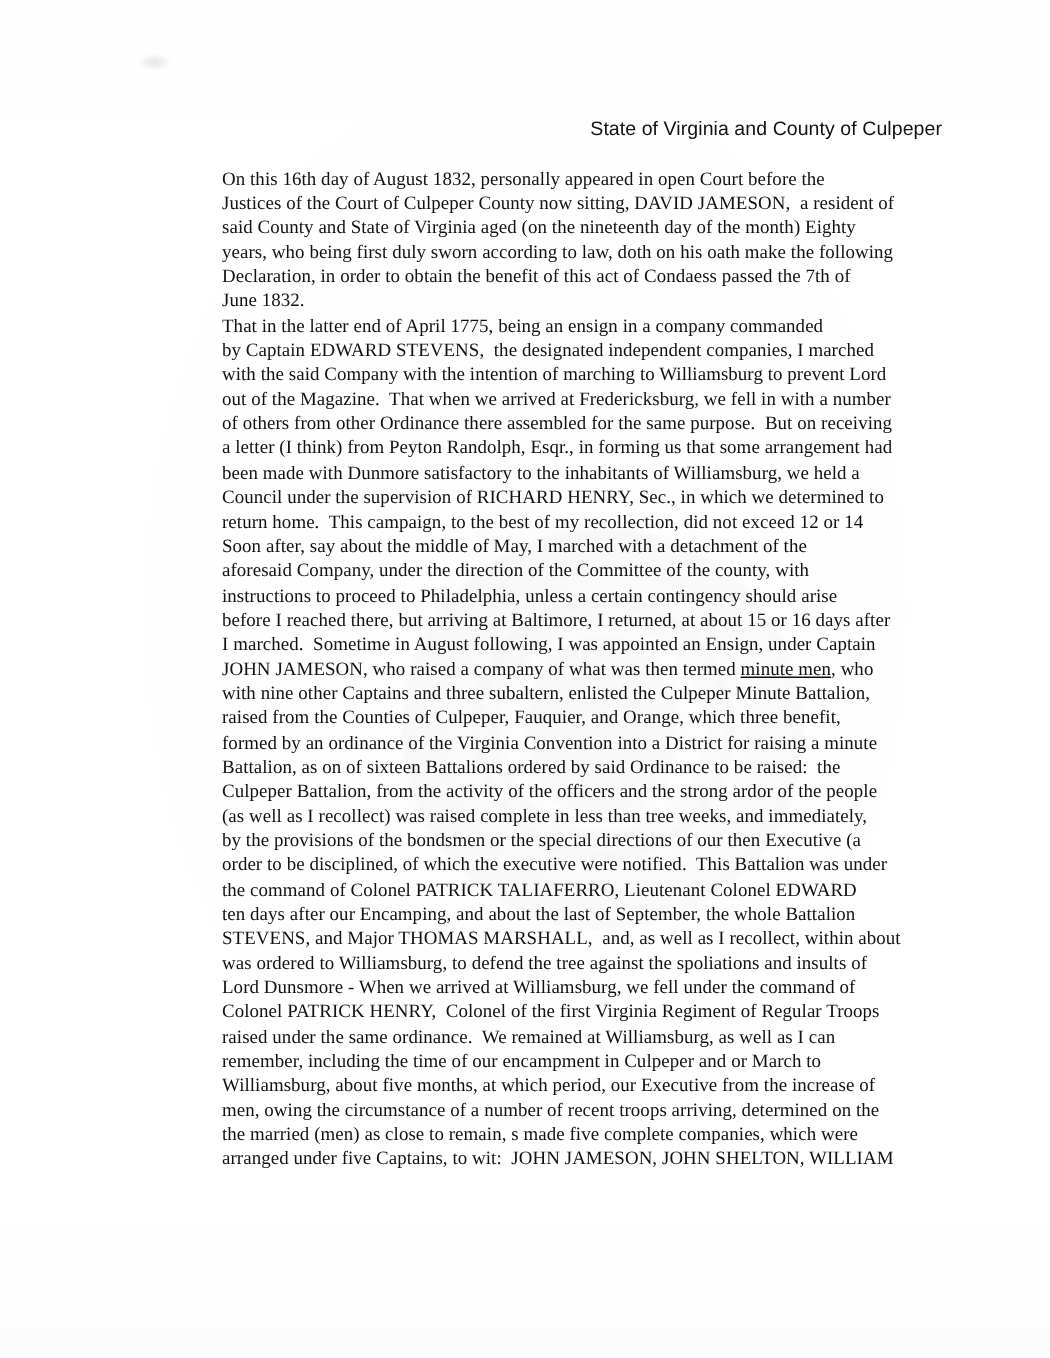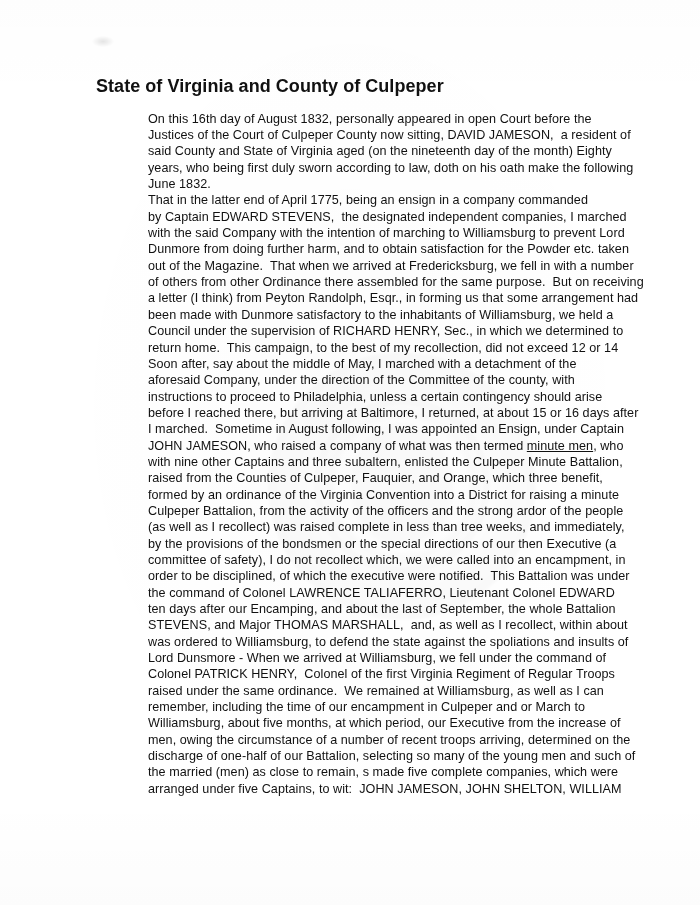--- a/index.html
+++ b/index.html
@@ -94,37 +94,39 @@
     top: 78px;
     width: 532px;
     z-index: 2;
     color: #111111;
     font-size: 12.6px;
     line-height: 16.35px;
     letter-spacing: 0.05px;
   }
   .heading {
     margin: 0 0 0 0;
-    font-size: 18px;
-    font-weight: 700;
+    font-size: 13px;
+    font-weight: 400;
     line-height: 16.35px;
     white-space: pre;
+    text-align: right;
   }
   .gap {
     height: 16.35px;
   }
   .para {
     margin: 0;
     text-indent: 52px;
     text-align: left;
     white-space: normal;
   }
   .para .ln {
     display: block;
     white-space: pre;
+    font-family: Liberation Serif, serif;
   }
   .para .ln.first {
     text-indent: 0;
     padding-left: 52px;
   }
   .u {
     text-decoration: underline;
     text-underline-offset: 1px;
   }
   
@@ -146,60 +148,59 @@
 
     <p class="heading">State of Virginia and County of Culpeper</p>
 
     <div class="gap"></div>
 
     <p class="para">
       <span class="ln first">On this 16th day of August 1832, personally appeared in open Court before the</span>
       <span class="ln">Justices of the Court of Culpeper County now sitting, DAVID JAMESON,  a resident of</span>
       <span class="ln">said County and State of Virginia aged (on the nineteenth day of the month) Eighty</span>
       <span class="ln">years, who being first duly sworn according to law, doth on his oath make the following</span>
+      <span class="ln">Declaration, in order to obtain the benefit of this act of Condaess passed the 7th of</span>
       <span class="ln">June 1832.</span>
     </p>
 
     <p class="para">
       <span class="ln first">That in the latter end of April 1775, being an ensign in a company commanded</span>
       <span class="ln">by Captain EDWARD STEVENS,  the designated independent companies, I marched</span>
       <span class="ln">with the said Company with the intention of marching to Williamsburg to prevent Lord</span>
-      <span class="ln">Dunmore from doing further harm, and to obtain satisfaction for the Powder etc. taken</span>
       <span class="ln">out of the Magazine.  That when we arrived at Fredericksburg, we fell in with a number</span>
       <span class="ln">of others from other Ordinance there assembled for the same purpose.  But on receiving</span>
       <span class="ln">a letter (I think) from Peyton Randolph, Esqr., in forming us that some arrangement had</span>
       <span class="ln">been made with Dunmore satisfactory to the inhabitants of Williamsburg, we held a</span>
       <span class="ln">Council under the supervision of RICHARD HENRY, Sec., in which we determined to</span>
       <span class="ln">return home.  This campaign, to the best of my recollection, did not exceed 12 or 14</span>
     </p>
 
     <p class="para">
       <span class="ln first">Soon after, say about the middle of May, I marched with a detachment of the</span>
       <span class="ln">aforesaid Company, under the direction of the Committee of the county, with</span>
       <span class="ln">instructions to proceed to Philadelphia, unless a certain contingency should arise</span>
       <span class="ln">before I reached there, but arriving at Baltimore, I returned, at about 15 or 16 days after</span>
       <span class="ln">I marched.  Sometime in August following, I was appointed an Ensign, under Captain</span>
       <span class="ln">JOHN JAMESON, who raised a company of what was then termed <span class="u">minute men</span>, who</span>
       <span class="ln">with nine other Captains and three subaltern, enlisted the Culpeper Minute Battalion,</span>
       <span class="ln">raised from the Counties of Culpeper, Fauquier, and Orange, which three benefit,</span>
       <span class="ln">formed by an ordinance of the Virginia Convention into a District for raising a minute</span>
+      <span class="ln">Battalion, as on of sixteen Battalions ordered by said Ordinance to be raised:  the</span>
       <span class="ln">Culpeper Battalion, from the activity of the officers and the strong ardor of the people</span>
       <span class="ln">(as well as I recollect) was raised complete in less than tree weeks, and immediately,</span>
       <span class="ln">by the provisions of the bondsmen or the special directions of our then Executive (a</span>
-      <span class="ln">committee of safety), I do not recollect which, we were called into an encampment, in</span>
       <span class="ln">order to be disciplined, of which the executive were notified.  This Battalion was under</span>
-      <span class="ln">the command of Colonel LAWRENCE TALIAFERRO, Lieutenant Colonel EDWARD</span>
+      <span class="ln">the command of Colonel PATRICK TALIAFERRO, Lieutenant Colonel EDWARD</span>
       <span class="ln">ten days after our Encamping, and about the last of September, the whole Battalion</span>
       <span class="ln">STEVENS, and Major THOMAS MARSHALL,  and, as well as I recollect, within about</span>
-      <span class="ln">was ordered to Williamsburg, to defend the state against the spoliations and insults of</span>
+      <span class="ln">was ordered to Williamsburg, to defend the tree against the spoliations and insults of</span>
       <span class="ln">Lord Dunsmore - When we arrived at Williamsburg, we fell under the command of</span>
       <span class="ln">Colonel PATRICK HENRY,  Colonel of the first Virginia Regiment of Regular Troops</span>
       <span class="ln">raised under the same ordinance.  We remained at Williamsburg, as well as I can</span>
       <span class="ln">remember, including the time of our encampment in Culpeper and or March to</span>
       <span class="ln">Williamsburg, about five months, at which period, our Executive from the increase of</span>
       <span class="ln">men, owing the circumstance of a number of recent troops arriving, determined on the</span>
-      <span class="ln">discharge of one-half of our Battalion, selecting so many of the young men and such of</span>
       <span class="ln">the married (men) as close to remain, s made five complete companies, which were</span>
       <span class="ln">arranged under five Captains, to wit:  JOHN JAMESON, JOHN SHELTON, WILLIAM</span>
     </p>
 
   </div>
 </div>
 
 </body></html>

